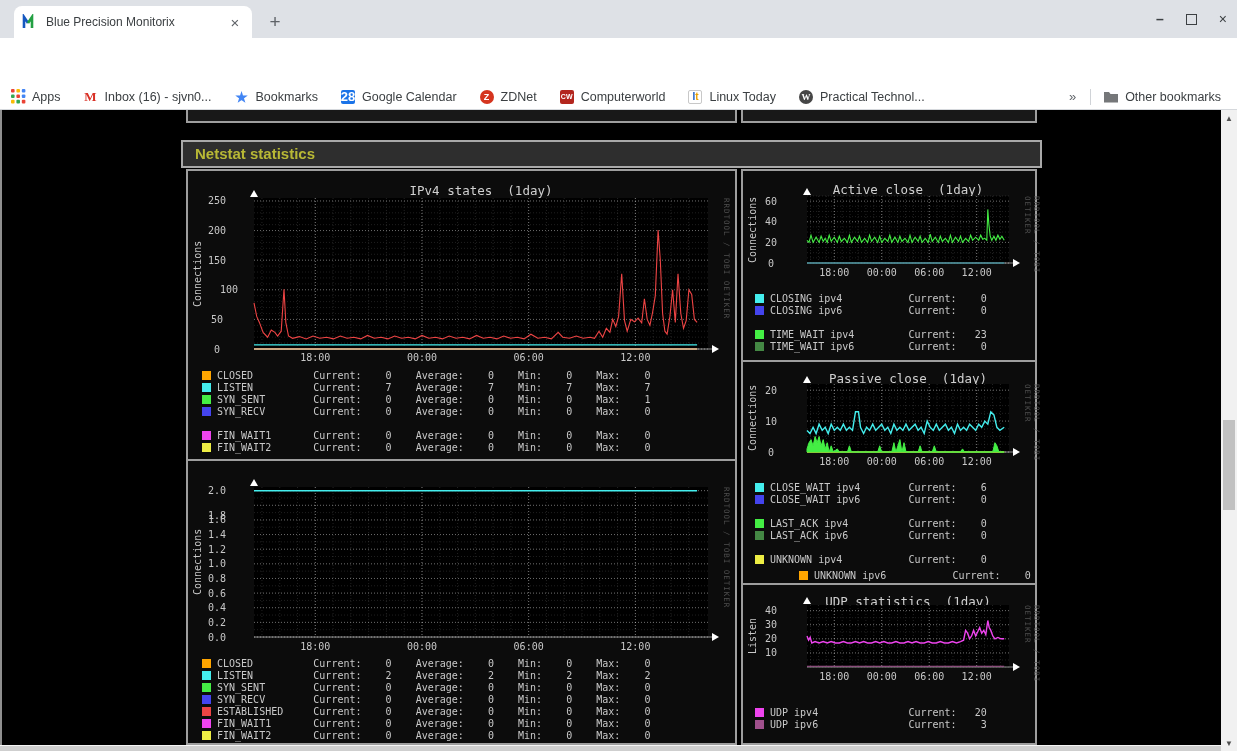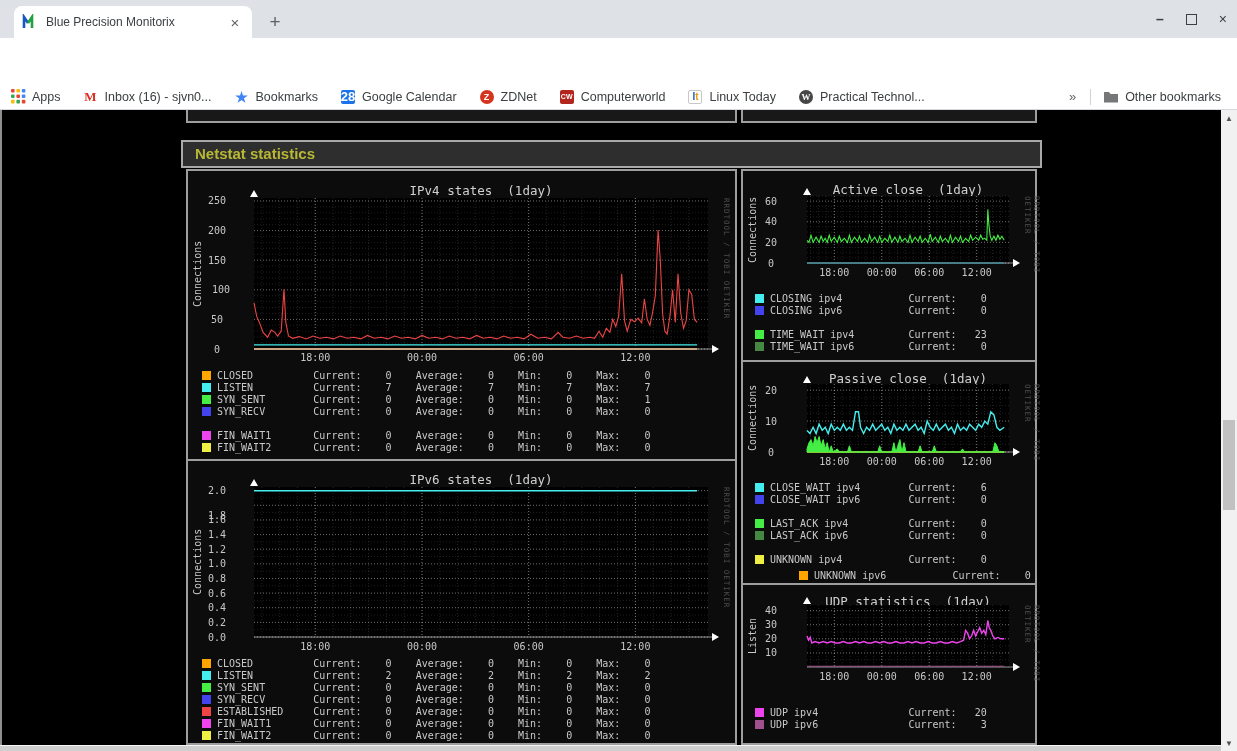--- a/index.html
+++ b/index.html
@@ -345,21 +345,21 @@
             <polyline points="66.0,178.0 509.1,178.0" fill="none" stroke="#FFA500" stroke-width="1.1"></polyline>
             <polyline points="66.0,178.0 509.1,178.0" fill="none" stroke="#44EE44" stroke-width="1.1"></polyline>
             <polyline points="66.0,178.0 509.1,178.0" fill="none" stroke="#4444EE" stroke-width="1.1"></polyline>
             <polyline points="66.0,178.0 509.1,178.0" fill="none" stroke="#EE44EE" stroke-width="1.1"></polyline>
             <polyline points="66.0,178.0 509.1,178.0" fill="none" stroke="#EEEE44" stroke-width="1.1"></polyline>
             <polyline points="66.0,173.9 509.1,173.9" fill="none" stroke="#44EEEE" stroke-width="1.1"></polyline>
             <polyline points="66.0,131.8 68.7,145.4 71.4,151.4 75.1,161.4 79.6,166.2 83.3,159.1 86.9,161.4 89.6,165.0 93.2,160.2 96.0,118.2 97.8,151.4 100.5,165.0 104.6,167.3 111.4,165.6 118.2,167.9 125.0,165.0 131.8,167.3 138.6,166.2 145.4,167.9 152.3,165.0 159.1,167.3 165.9,166.2 172.7,167.9 179.5,164.4 186.3,167.3 193.1,166.2 199.9,167.9 206.7,165.0 213.6,167.3 220.4,166.2 227.2,167.9 234.0,164.4 240.8,167.3 247.6,166.2 254.4,167.9 261.2,165.0 268.0,167.3 274.8,166.2 281.6,167.9 288.5,164.4 295.3,167.3 302.1,166.2 308.9,167.9 315.7,165.0 322.5,167.3 329.3,166.2 336.1,167.9 342.9,163.2 349.8,167.3 356.6,166.2 363.4,167.9 370.2,161.4 374.7,166.2 381.5,167.3 388.3,165.0 395.1,167.3 402.0,166.2 406.5,167.3 411.0,160.2 414.7,166.2 418.3,157.3 421.9,161.4 424.7,148.4 427.8,155.5 430.6,145.4 433.7,102.8 436.5,149.6 439.2,160.2 442.8,148.4 446.5,150.8 450.1,147.2 453.7,151.9 456.4,127.7 459.2,148.4 461.9,154.3 464.6,141.3 467.3,124.7 470.1,59.0 472.3,89.2 474.6,142.5 476.9,160.2 479.1,163.2 481.9,145.4 484.6,118.8 487.3,151.4 490.0,102.8 492.8,142.5 495.5,157.3 498.2,149.6 500.9,118.8 503.7,123.5 506.4,148.4 509.1,151.4" fill="none" stroke="#EE4444" stroke-width="1.1"></polyline>
           </svg>
           <div class="c-ytick" style="left: 0px; width: 58px; top: 172.5px;">0</div>
           <div class="c-ytick" style="left: 0px; width: 58px; top: 142.892px;">50</div>
-          <div class="c-ytick" style="left: 4px; width: 58px; top: 113.284px;">100</div>
+          <div class="c-ytick" style="left: 12px; width: 58px; top: 113.284px;">100</div>
           <div class="c-ytick" style="left: 0px; width: 58px; top: 83.6765px;">150</div>
           <div class="c-ytick" style="left: 0px; width: 58px; top: 54.0686px;">200</div>
           <div class="c-ytick" style="left: 0px; width: 58px; top: 24.4608px;">250</div>
           <div class="c-xtick" style="left: 107.29px; top: 181px;">18:00</div>
           <div class="c-xtick" style="left: 213.98px; top: 181px;">00:00</div>
           <div class="c-xtick" style="left: 320.67px; top: 181px;">06:00</div>
           <div class="c-xtick" style="left: 427.36px; top: 181px;">12:00</div>
           <div class="c-attr" style="left: 534px; top: 27px; height: 191px;">RRDTOOL / TOBI OETIKER</div>
           <div class="lrow" style="left: 14px; top: 199px;">
             <span class="lswatch" style="background: rgb(255, 165, 0);"></span>
@@ -381,21 +381,20 @@
             <span class="lswatch" style="background: rgb(238, 68, 238);"></span>
             <span class="ltext">FIN_WAIT1       Current:    0    Average:    0    Min:    0    Max:    0</span>
           </div>
           <div class="lrow" style="left: 14px; top: 271px;">
             <span class="lswatch" style="background: rgb(238, 238, 68);"></span>
             <span class="ltext">FIN_WAIT2       Current:    0    Average:    0    Min:    0    Max:    0</span>
           </div>
         </div>
       <div class="col-sep" style="top:288px"></div>
       <div class="chart-block" id="chart-ipv6" style="top:290px;height:282px">
-          <div class="c-title" style="left: 66px; width: 454px; top: 11px;">IPv6 states  (1day)</div>
           <div class="c-ylabel" style="left: 4px; top: 26px; height: 150px;">Connections</div>
           <svg width="547" height="282" style="position:absolute;left:0;top:0">
             <rect x="66" y="26" width="454" height="150" fill="#000"></rect>
             <line x1="73.94500000000001" y1="26" x2="73.94500000000001" y2="176" stroke="rgba(255,255,255,0.13)" stroke-dasharray="1 2"></line>
             <line x1="91.72666666666667" y1="26" x2="91.72666666666667" y2="176" stroke="rgba(255,255,255,0.13)" stroke-dasharray="1 2"></line>
             <line x1="109.50833333333333" y1="26" x2="109.50833333333333" y2="176" stroke="rgba(255,255,255,0.13)" stroke-dasharray="1 2"></line>
             <line x1="127.29" y1="26" x2="127.29" y2="176" stroke="rgba(255,255,255,0.13)" stroke-dasharray="1 2"></line>
             <line x1="145.07166666666666" y1="26" x2="145.07166666666666" y2="176" stroke="rgba(255,255,255,0.13)" stroke-dasharray="1 2"></line>
             <line x1="162.85333333333332" y1="26" x2="162.85333333333332" y2="176" stroke="rgba(255,255,255,0.13)" stroke-dasharray="1 2"></line>
             <line x1="180.635" y1="26" x2="180.635" y2="176" stroke="rgba(255,255,255,0.13)" stroke-dasharray="1 2"></line>

